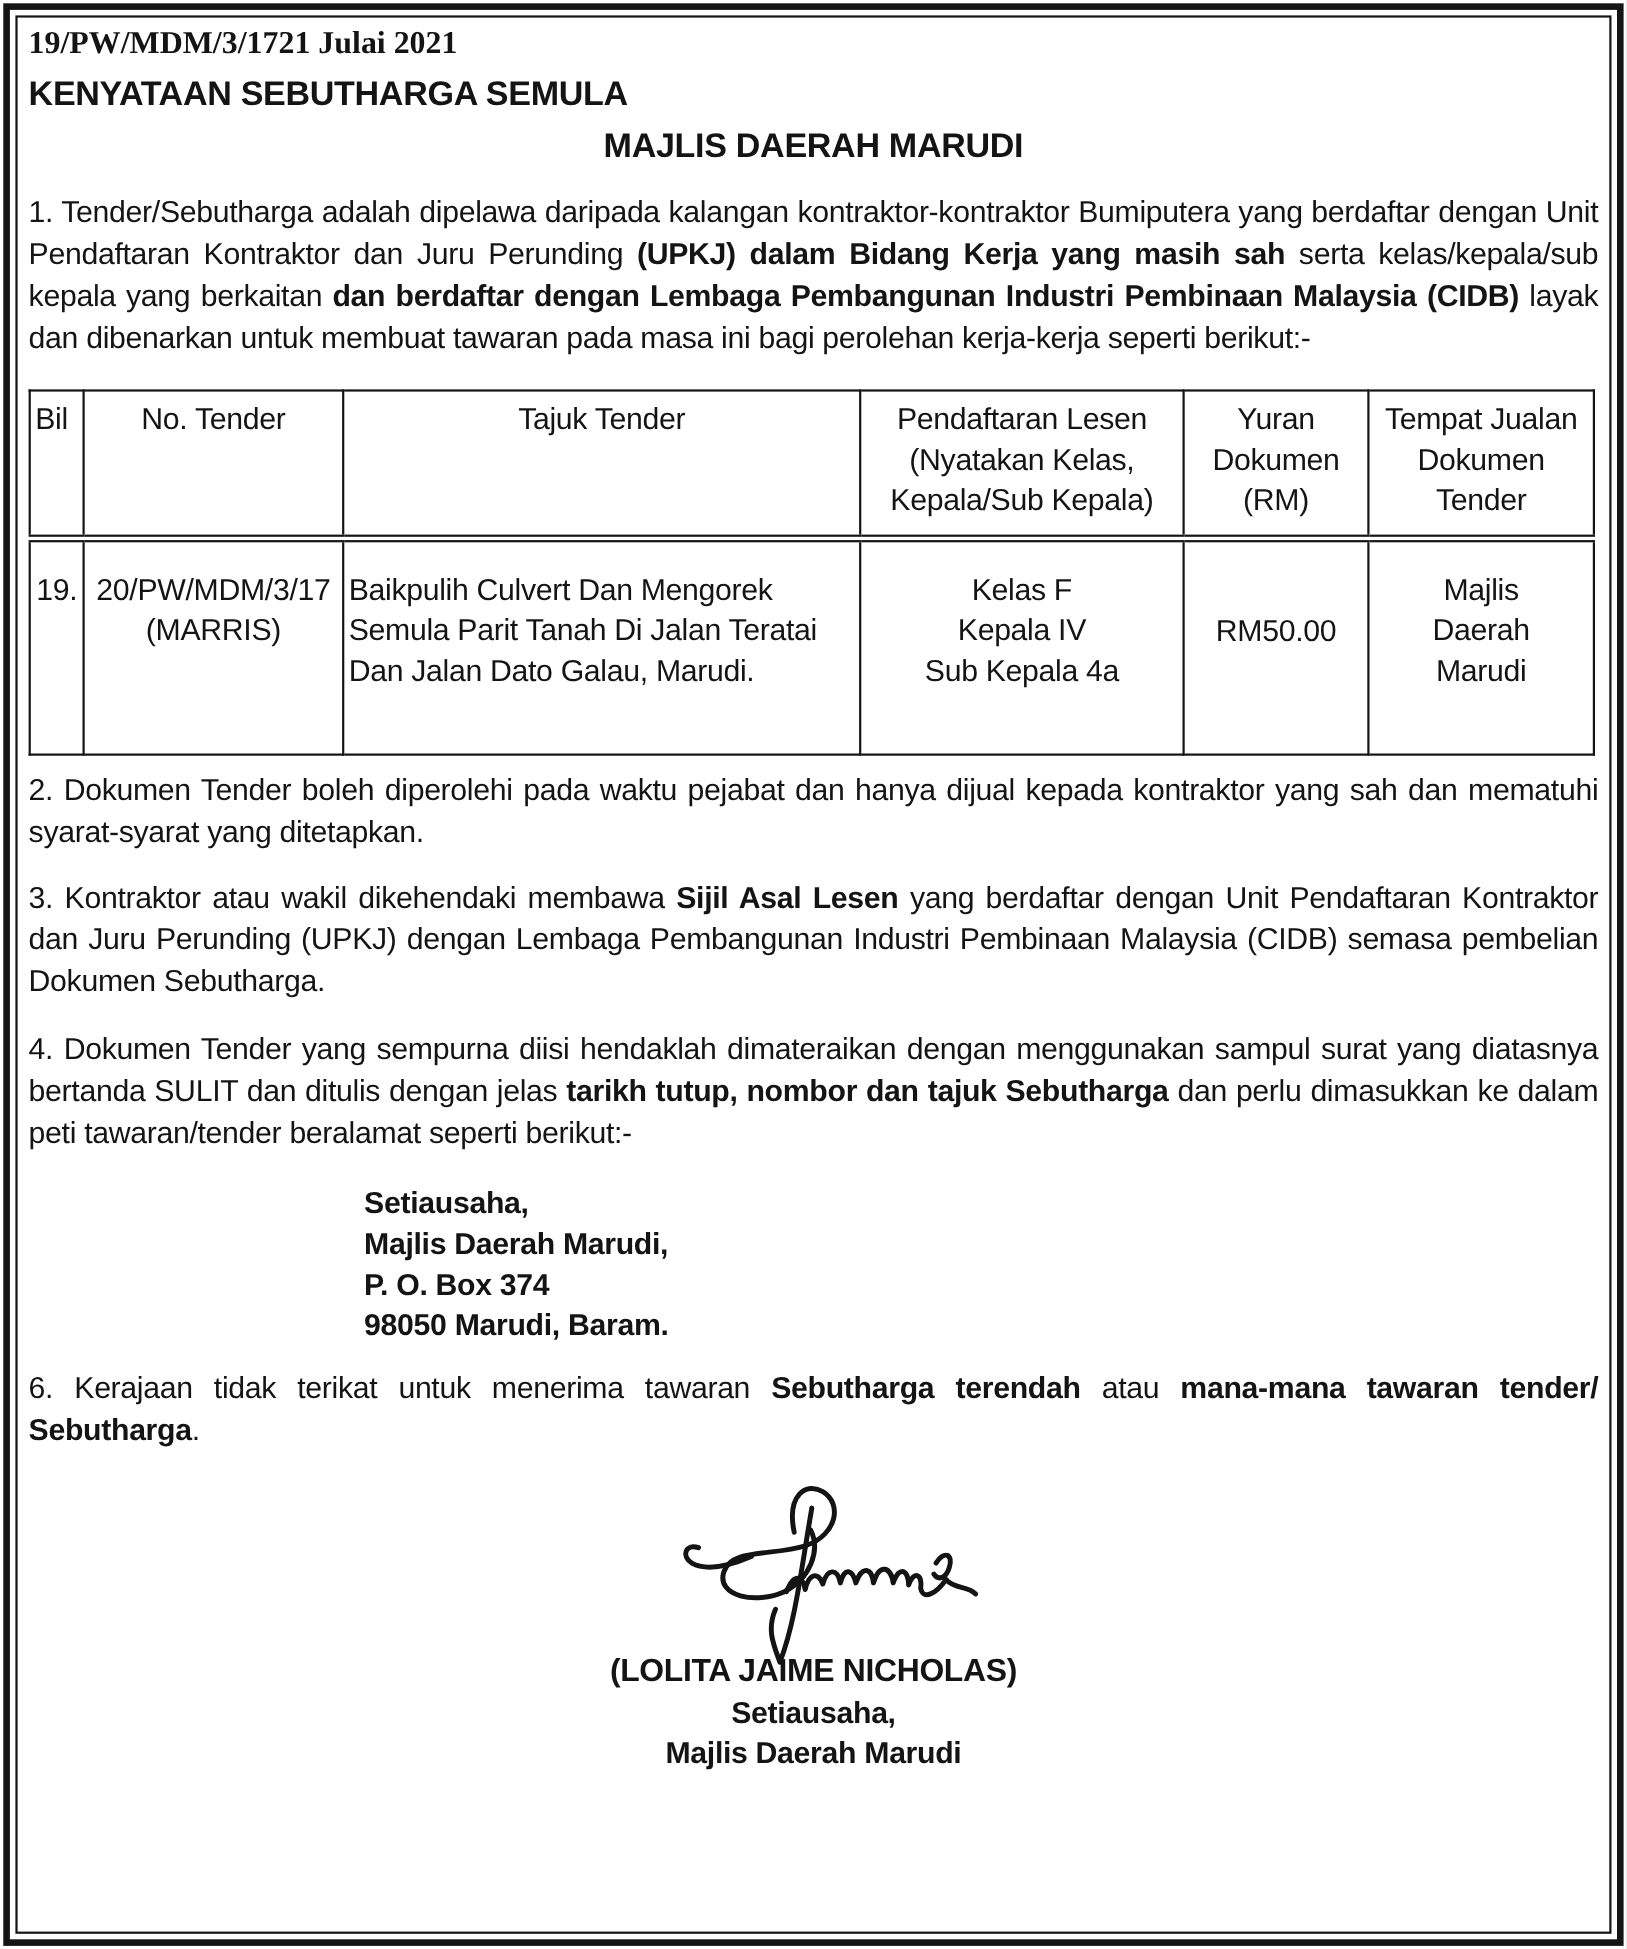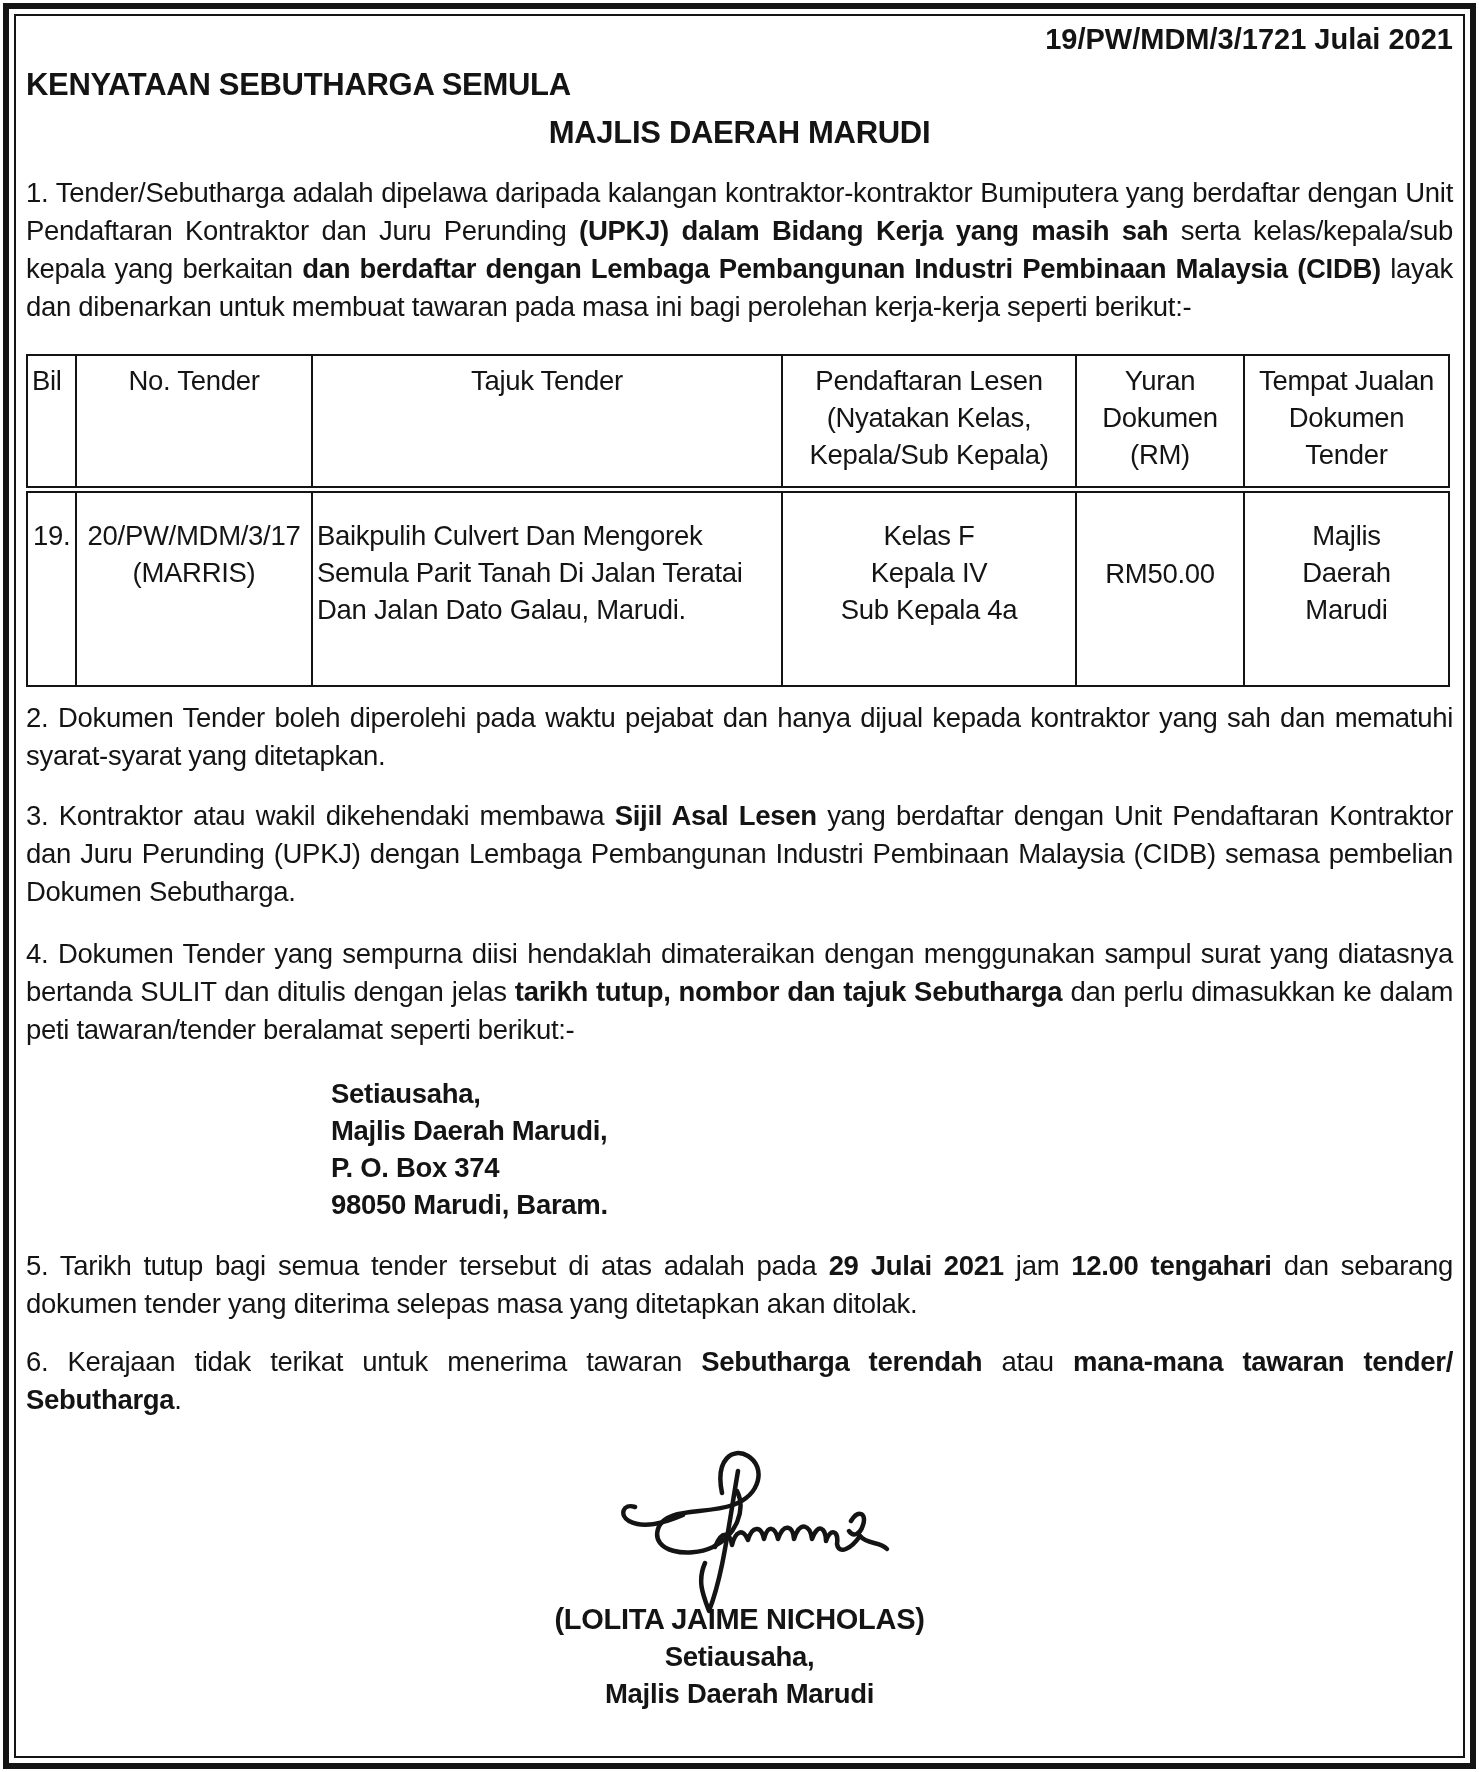--- a/index.html
+++ b/index.html
@@ -21,25 +21,26 @@
   }
   .inner-frame {
     box-sizing:border-box;
     height:100%;
     border:2px solid #141414;
     padding:2px 10px 0 10px;
     overflow:hidden;
   }
   .ref-row {
     display:flex;
-    justify-content:flex-end;
+    justify-content:flex-start;
     font-weight:bold;
     font-size:29px;
     line-height:38px;
     margin-top:2px;
+    font-family:Liberation Serif, serif;
   }
   .doc-title {
     text-align:left; font-weight:bold;
     font-size:31px; line-height:38px;
     margin-top:8px; letter-spacing:-0.3px;
   }
   .doc-subtitle {
     text-align:center; font-weight:bold;
     font-size:31px; line-height:38px;
     margin-top:10px; letter-spacing:-0.3px;
@@ -170,21 +171,20 @@
 
       <p class="body-par" style="margin-top:24px;"><span>4. Dokumen Tender yang sempurna diisi hendaklah dimateraikan dengan menggunakan sampul surat yang diatasnya bertanda SULIT dan ditulis dengan jelas </span><span class="b">tarikh tutup, nombor dan tajuk Sebutharga</span><span> dan perlu dimasukkan ke dalam peti tawaran/tender beralamat seperti berikut:-</span></p>
 
       <div class="address-block">
         <div>Setiausaha,</div>
         <div>Majlis Daerah Marudi,</div>
         <div>P. O. Box 374</div>
         <div>98050 Marudi, Baram.</div>
       </div>
 
-      <p class="body-par" style="margin-top:24px;"><span>5. Tarikh tutup bagi semua tender tersebut di atas adalah pada </span><span class="b">29 Julai 2021</span><span> jam </span><span class="b">12.00 tengahari</span><span> dan sebarang dokumen tender yang diterima selepas masa yang ditetapkan akan ditolak.</span></p>
 
       <p class="body-par" style="margin-top:20px;"><span>6. Kerajaan tidak terikat untuk menerima tawaran </span><span class="b">Sebutharga terendah</span><span> atau </span><span class="b">mana-mana tawaran tender/ Sebutharga</span><span>.</span></p>
 
       <div class="signature-block">
         <svg class="signature" width="350" height="172" viewBox="0 0 350 172" aria-hidden="true">
           <g fill="none" stroke="#141414" stroke-width="4.5" stroke-linecap="round" stroke-linejoin="round">
             <path d="M157 50 C150 16 168 4 183 13 C201 24 196 52 168 62 C138 72 100 64 93 86 C86 108 122 116 148 104 C172 92 181 66 172 48"></path>
             <path d="M70 64 C58 60 54 72 64 78 C80 87 104 78 118 72"></path>
             <path d="M173 28 C163 86 158 132 144 168 C138 152 132 138 140 120"></path>
             <path d="M150 104 C157 86 165 90 167 102 C170 89 178 84 183 97 C187 83 196 82 199 96 C203 81 210 84 213 96 C219 79 228 83 229 96 C235 77 245 82 247 96 C253 79 261 85 261 98 C265 85 274 87 272 101 C274 112 286 106 295 93"></path>

